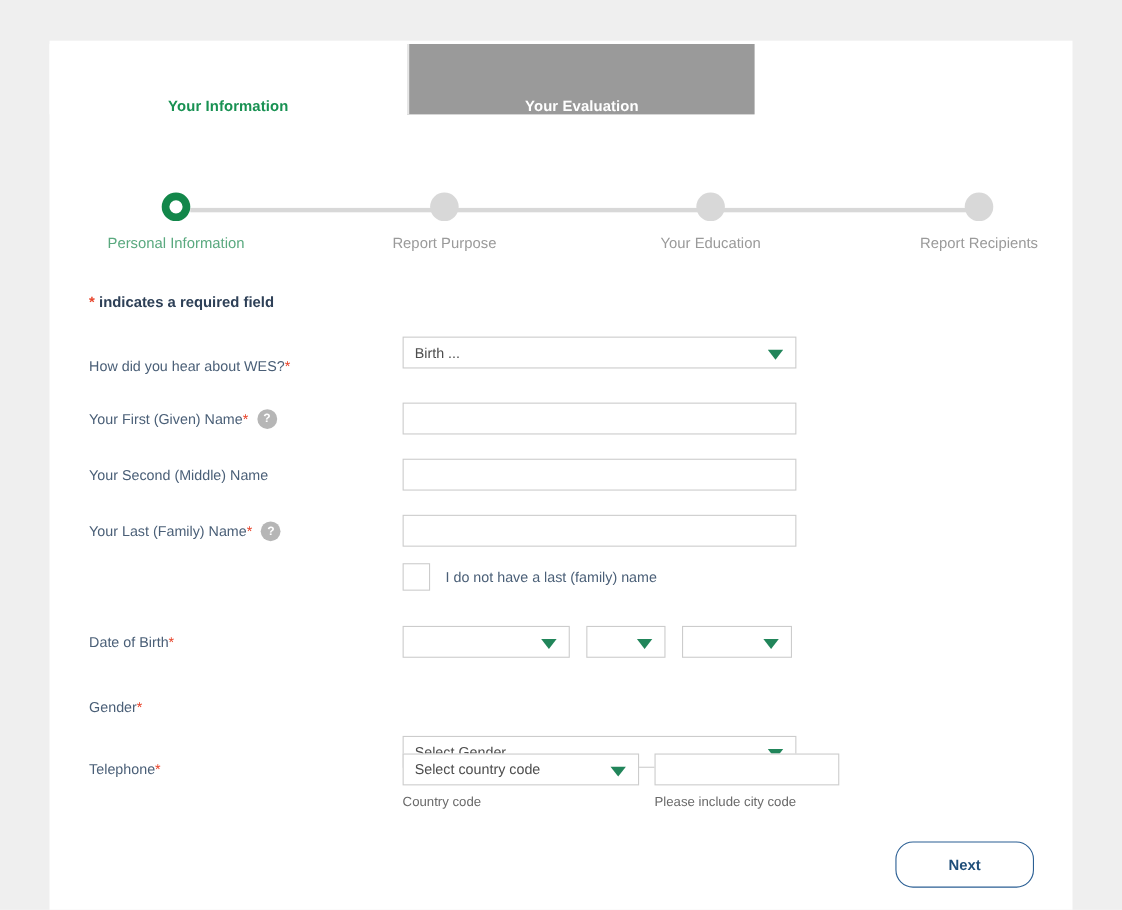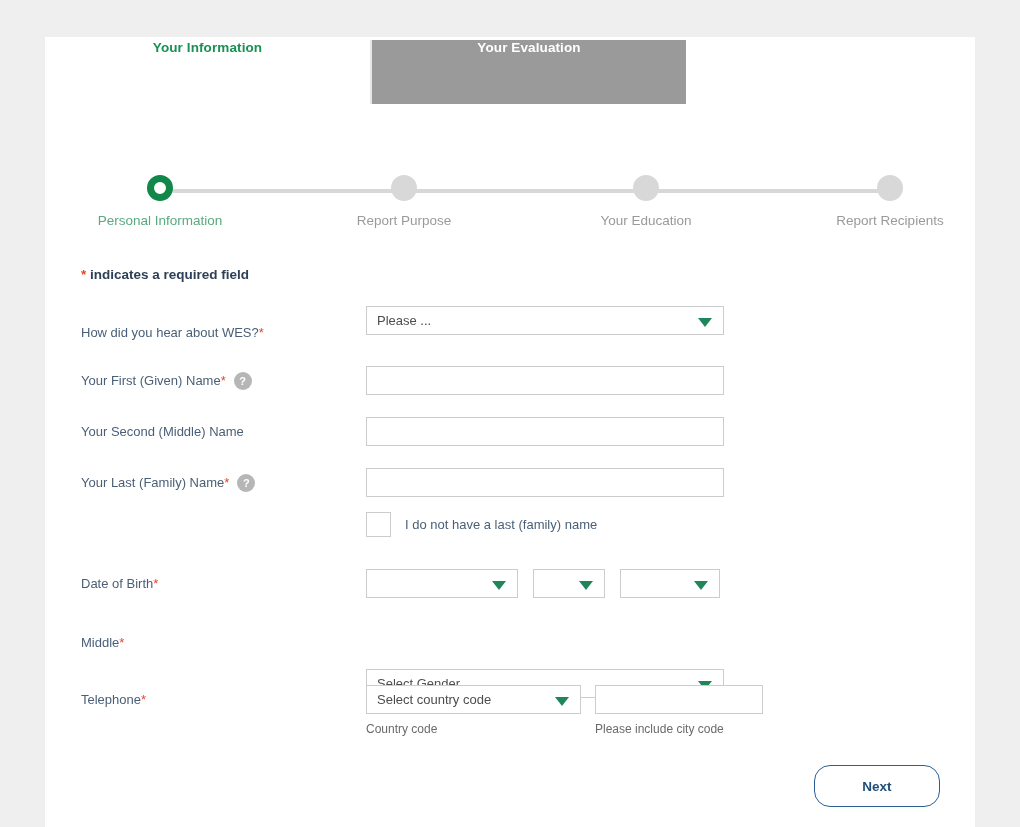--- a/index.html
+++ b/index.html
@@ -37,21 +37,21 @@
     position: absolute;
     left: 0;
     top: 3px;
     width: 930px;
     height: 64px;
     display: flex;
   }
   .tab {
     height: 64px;
     display: flex;
-    align-items: flex-start;
+    align-items: flex-end;
     justify-content: center;
     font-size: 13.5px;
     font-weight: bold;
     letter-spacing: 0.1px;
     box-sizing: border-box;
     user-select: none;
   }
   .tab.active {
     width: 325px;
     background: #ffffff;
@@ -287,21 +287,21 @@
       <div class="req-note">
         <span class="star">*</span><span> indicates a required field</span>
       </div>
 
       <div class="row" style="top:74px;">
         <div class="label" style="top:18px;">
           <span>How did you hear about WES?</span><span class="star">*</span>
         </div>
         <div class="fieldcol" style="top:0;">
           <div class="input-box w358">
-            <span class="sel-text">Please ...</span>
+            <span class="sel-text">Birth ...</span>
             <span class="arrow"></span>
           </div>
         </div>
       </div>
 
       <div class="row" style="top:134px;">
         <div class="label" style="top:6px;">
           <span>Your First (Given) Name</span><span class="star">*</span><span class="help">?</span>
         </div>
         <div class="fieldcol" style="top:0;">
@@ -355,21 +355,21 @@
             <div class="input-box" style="width:100px;">
               <span class="sel-text"></span>
               <span class="arrow"></span>
             </div>
           </div>
         </div>
       </div>
 
       <div class="row" style="top:396px;">
         <div class="label" style="top:6px;">
-          <span>Middle</span><span class="star">*</span>
+          <span>Gender</span><span class="star">*</span>
         </div>
         <div class="fieldcol" style="top:0;margin-top:41px;">
           <div class="input-box w358">
             <span class="sel-text">Select Gender</span>
             <span class="arrow"></span>
           </div>
         </div>
       </div>
 
       <div class="row" style="top:453px;">

